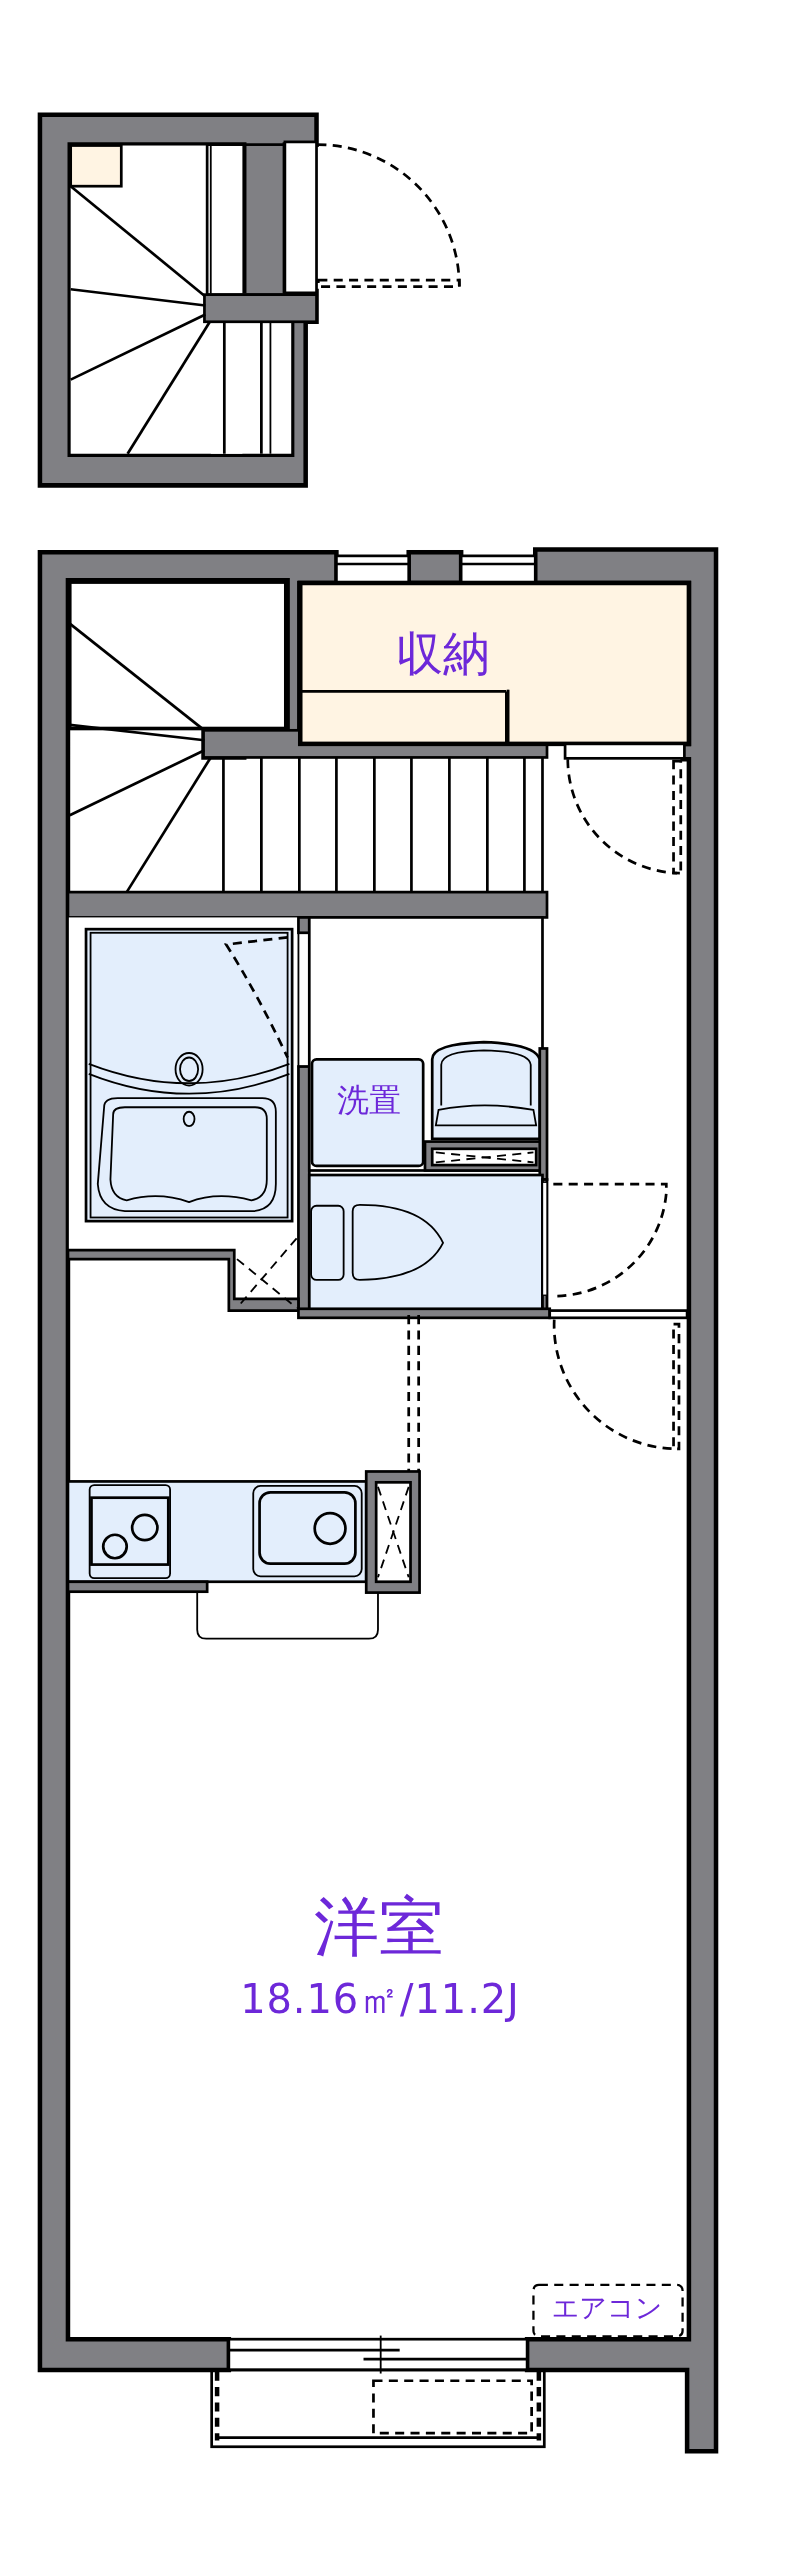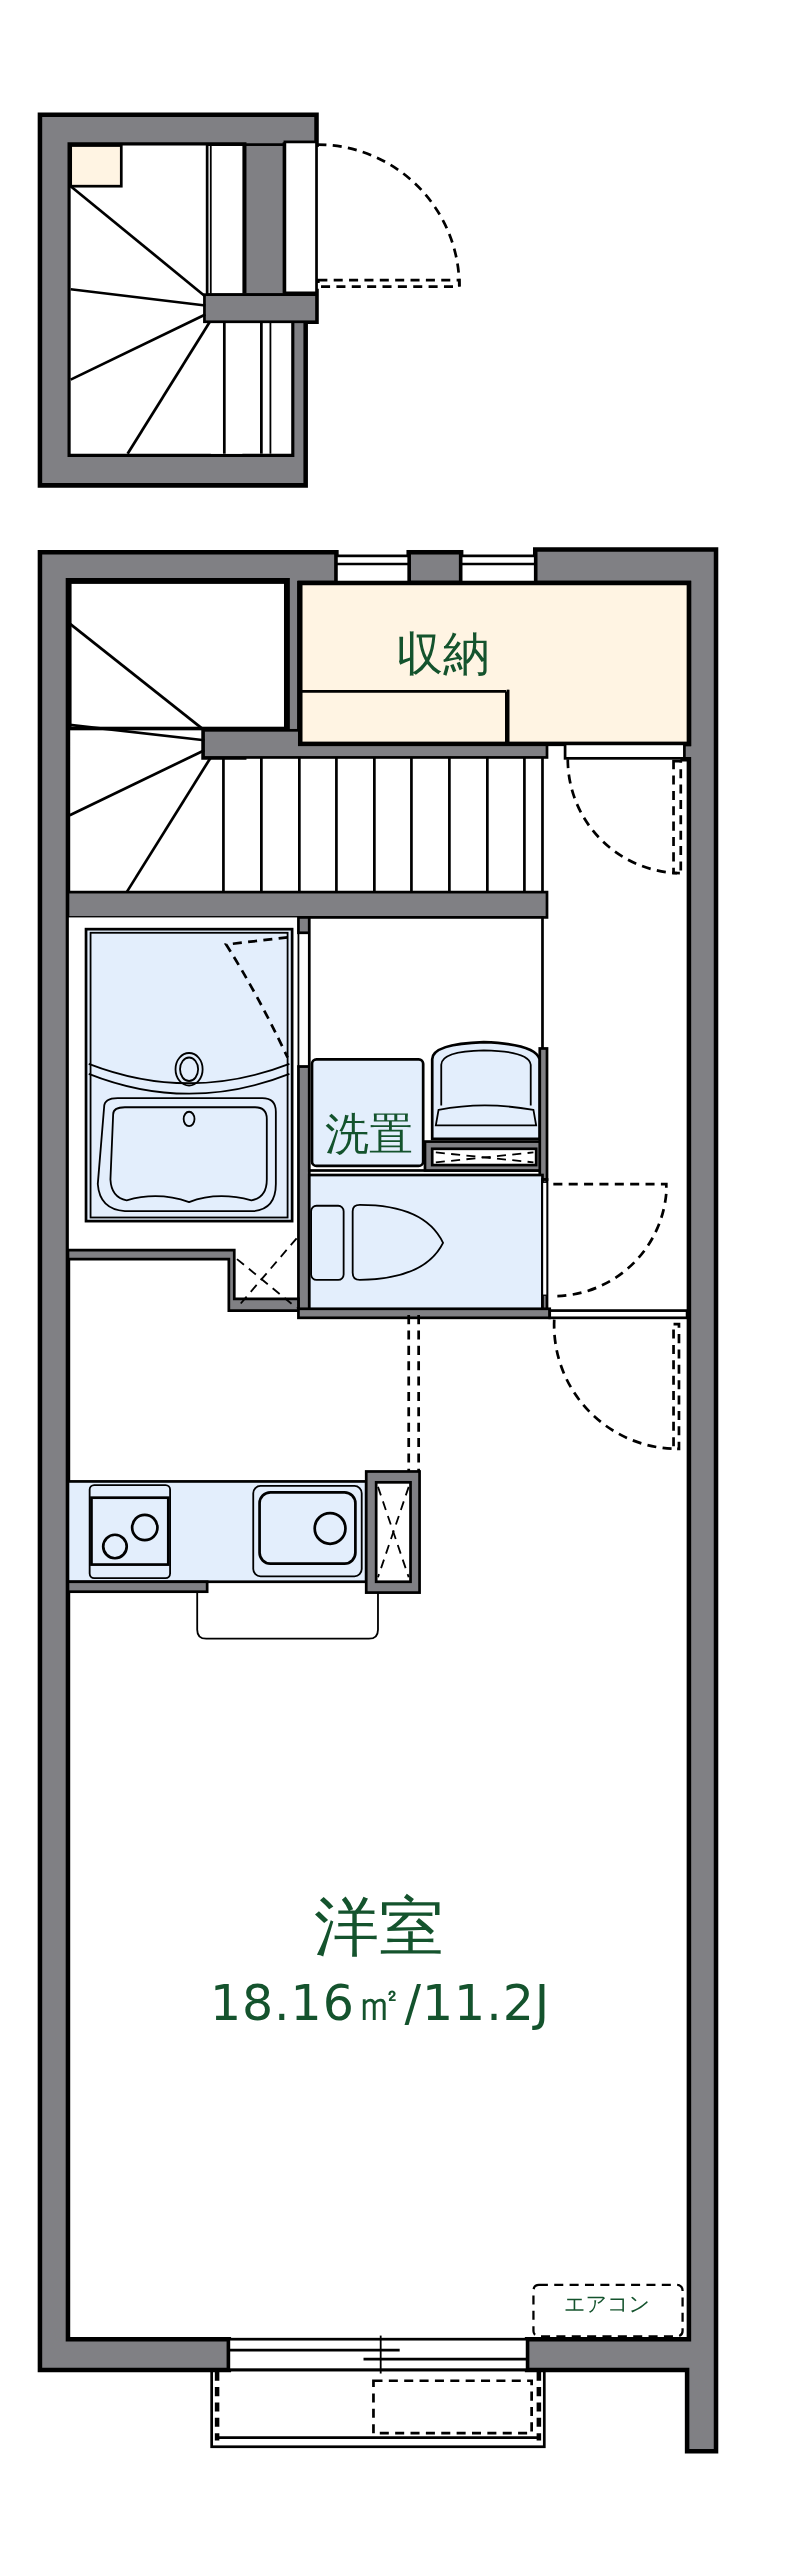--- a/index.html
+++ b/index.html
@@ -7,26 +7,26 @@
          font-family: "DejaVu Sans", "Liberation Sans", sans-serif; }
   #plan { position: absolute; left: 0; top: 0; }
   .wall { fill: #808084; stroke: #000; stroke-width: 5; }
   .wall-thin { fill: #808084; stroke: #000; stroke-width: 3; }
   .line { fill: none; stroke: #000; stroke-width: 3; }
   .thin { fill: none; stroke: #000; stroke-width: 2; }
   .dash { fill: none; stroke: #000; stroke-width: 3; stroke-dasharray: 10 7; }
   .beige { fill: #fff4e3; stroke: #000; stroke-width: 5; }
   .blue { fill: #e3eefc; stroke: #000; stroke-width: 3; }
   .white { fill: #fff; stroke: #000; stroke-width: 3; }
-  .label { position: absolute; color: #14532d; white-space: nowrap; line-height: 1; }
+  .label { position: absolute; color: #6d28d9; white-space: nowrap; line-height: 1; }
   .lbl-storage { left: 443px; top: 630px; font-size: 47px; transform: translateX(-50%); }
-  .lbl-washer { left: 369px; top: 1112px; font-size: 44px; transform: translateX(-50%); }
+  .lbl-washer { left: 369px; top: 1084px; font-size: 32px; transform: translateX(-50%); }
   .lbl-room { left: 379px; top: 1894px; font-size: 65px; transform: translateX(-50%); }
-  .lbl-area { left: 380px; top: 1979px; font-size: 49px; transform: translateX(-50%); letter-spacing: 0.9px; }
-  .lbl-aircon { left: 607px; top: 2294px; font-size: 21px; transform: translateX(-50%); }
+  .lbl-area { left: 380px; top: 1979px; font-size: 40px; transform: translateX(-50%); letter-spacing: 0.9px; }
+  .lbl-aircon { left: 607px; top: 2294px; font-size: 27px; transform: translateX(-50%); }
 </style>
 </head>
 <body>
 
 <svg id="plan" width="812" height="2576" viewBox="0 0 898 2850" xmlns="http://www.w3.org/2000/svg">
 
   <g>
 
     <path class="wall" d="M44,127 H350 V160 H315 V322 H350 V356 H338 V537 H44 Z M77,160 V503 H323 V356 H232 V322 H270 V160 Z" fill-rule="evenodd"></path>
 

